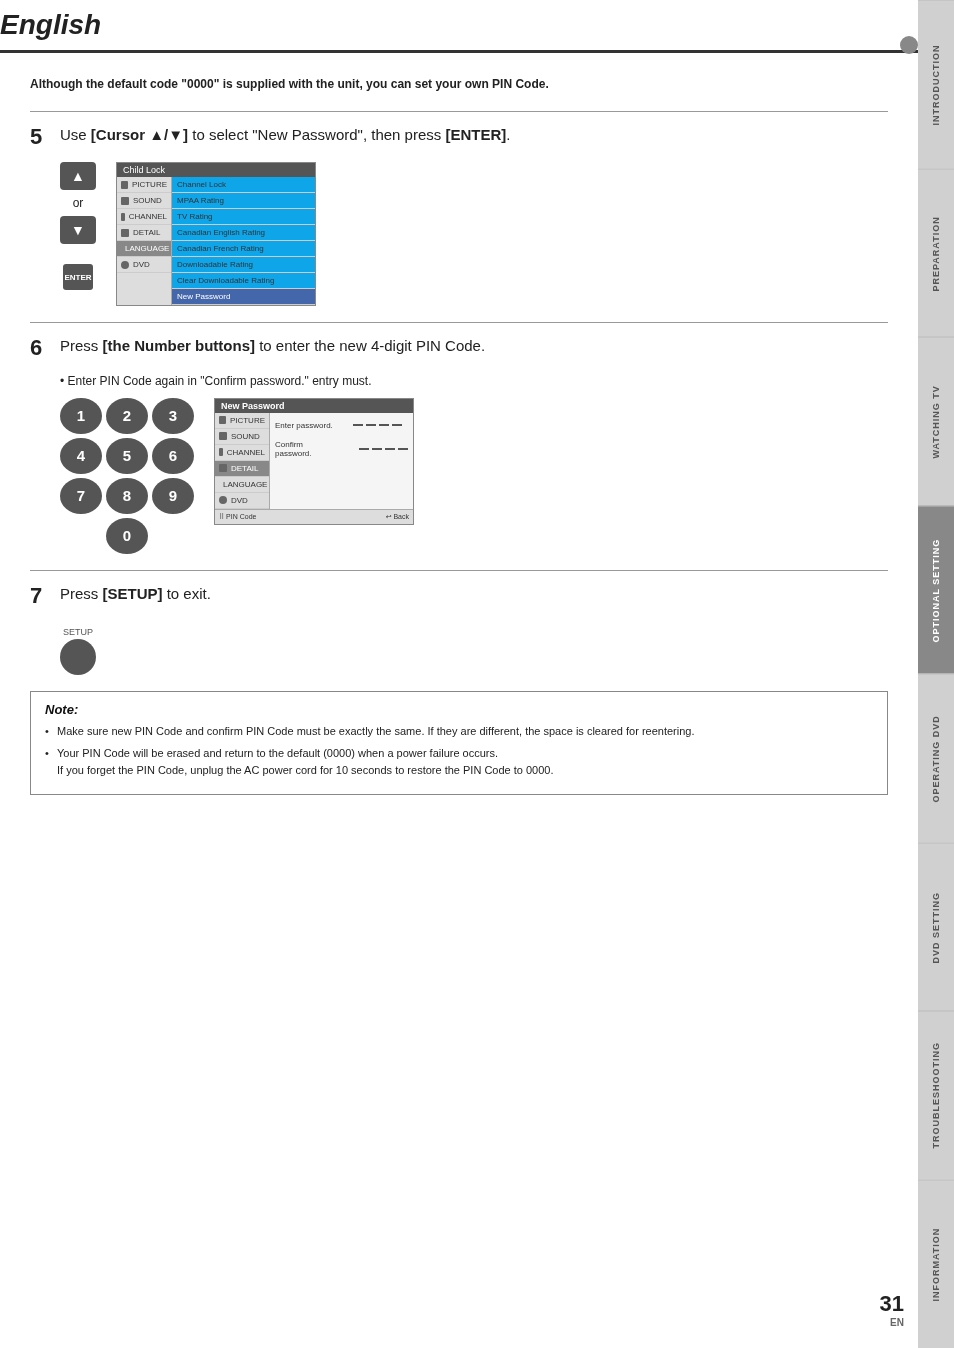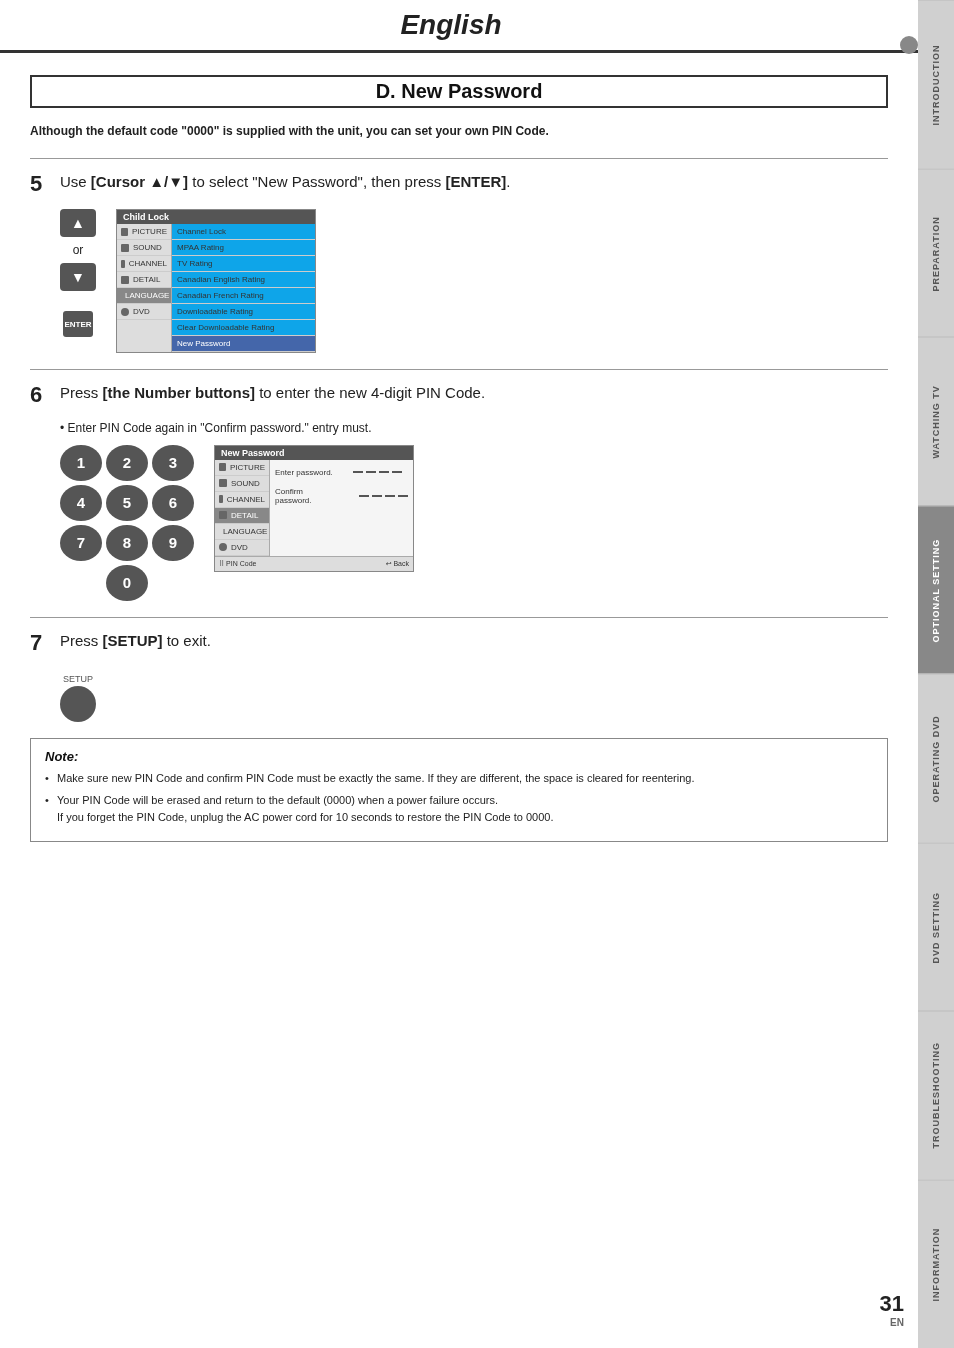--- a/index.html
+++ b/index.html
@@ -50,21 +50,21 @@
     .top-bar {
       position: absolute;
       top: 0;
       right: 36px;
       left: 0;
       height: 53px;
       background: #fff;
       border-bottom: 3px solid #333;
       display: flex;
       align-items: center;
-      justify-content: center;
+      justify-content: flex-start;
       padding-right: 16px;
     }
     .english-label {
       font-size: 28px;
       font-weight: bold;
       color: #222;
       font-style: italic;
     }
     .top-circle {
       width: 18px;
@@ -206,21 +206,21 @@
       border: 1px solid #888;
       background: #fff;
       width: 200px;
       font-size: 9px;
     }
     .tv-menu-header {
       background: #555;
       color: #fff;
       padding: 2px 6px;
       font-size: 9px;
-      font-weight: bold;
+      font-weight: normal;
     }
     .tv-menu-sidebar {
       display: flex;
     }
     .tv-menu-left {
       width: 55px;
       background: #ddd;
       border-right: 1px solid #aaa;
     }
     .tv-menu-left-item {
@@ -438,21 +438,20 @@
   <div class="sidebar-tab active">OPTIONAL SETTING</div>
   <div class="sidebar-tab">OPERATING DVD</div>
   <div class="sidebar-tab">DVD SETTING</div>
   <div class="sidebar-tab">TROUBLESHOOTING</div>
   <div class="sidebar-tab">INFORMATION</div>
 </div>
 
 <div class="main-content">
 
   
-  <div class="page-title">D. New Password</div>
 
   
   <p class="subtitle">Although the default code "0000" is supplied with the unit, you can set your own PIN Code.</p>
 
   
   <div class="step-section">
     <div class="step-header">
       <span class="step-number">5</span>
       <span class="step-text">
         Use <b>[Cursor ▲/▼]</b> to select "New Password", then press <b>[ENTER]</b>.

